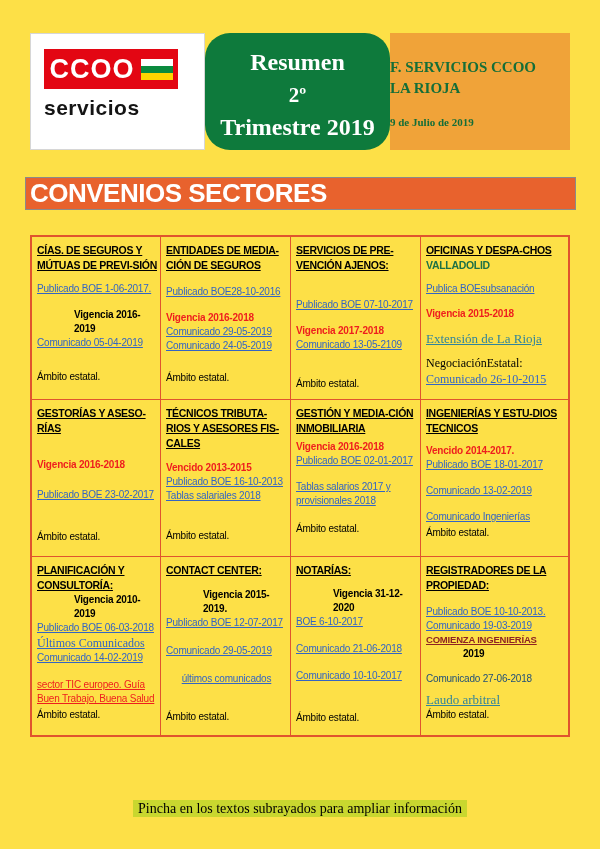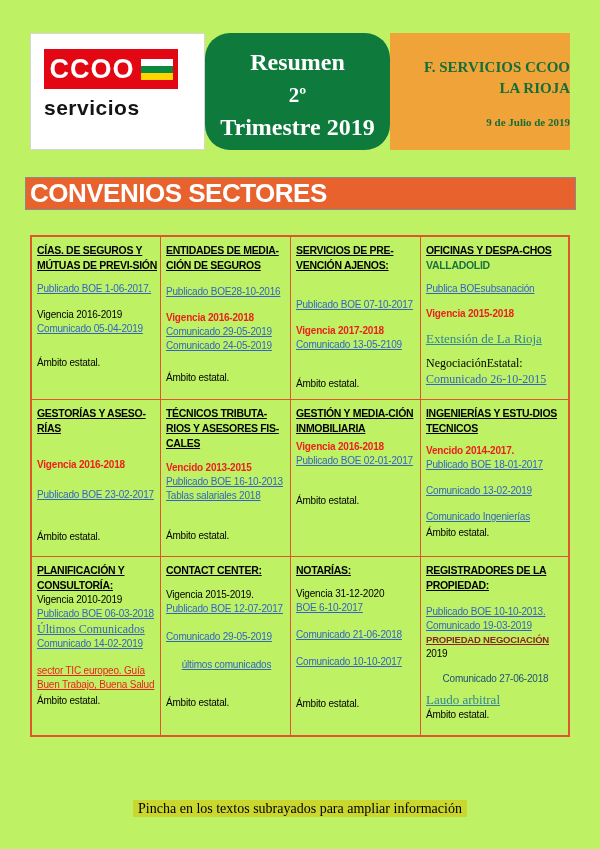--- a/index.html
+++ b/index.html
@@ -1,37 +1,37 @@
 <!DOCTYPE html>
 <html style="--ccoo-red: #e30613; --header-green: #0e7a3c; --header-orange: #f0a339; --org-green: #156e38; --title-orange: #e8622d; --table-border: #e0542e; --link-blue: #3365c4; --alert-red: #ee1e1e; --green-text: #1e7145; --highlight: #c9d72f;"><head>
 <meta charset="utf-8">
 <style>
   html,body{margin:0;padding:0;background:#fff;}
-  .page{position:relative;width:600px;height:849px;background:#bef264;overflow:hidden;
+  .page{position:relative;width:600px;height:849px;background:#fde047;overflow:hidden;
         font-family:"Liberation Sans",sans-serif;}
 
   
   .header{position:absolute;left:30px;top:33px;width:540px;height:117px;display:flex;}
   .h-white{width:175px;background:#fff;border:1px solid #d6d6d6;box-sizing:border-box;
            padding:15px 0 0 13px;}
   .logo-red{width:134px;height:40px;background:var(--ccoo-red,#e30613);display:flex;
             align-items:center;justify-content:center;gap:6px;}
   .logo-text{color:#fff;font-weight:bold;font-size:27px;letter-spacing:1px;line-height:1;}
   .logo-flag{width:32px;height:26px;display:flex;flex-direction:column;justify-content:center;}
   .logo-flag i{display:block;height:7px;}
   .f-w{background:#ffffff;} .f-g{background:#0b8a3e;} .f-y{background:#ffd400;}
   .logo-sub{font-size:21px;font-weight:bold;color:#141414;margin-top:7px;letter-spacing:.5px;}
 
   .h-green{width:185px;background:var(--header-green,#0e7a3c);color:#fff;text-align:center;
            font-family:"Liberation Serif",serif;font-weight:bold;padding-top:13px;box-sizing:border-box;border-radius:25px;}
   .h-green .rl1,.h-green .rl3{font-size:24px;line-height:33px;}
   .h-green .rl2{font-size:21px;line-height:32px;}
 
   .h-orange{flex:1;background:var(--header-orange,#f0a339);color:var(--org-green,#156e38);
-            text-align:right;font-family:"Liberation Serif",serif;font-weight:bold;
+            text-align:left;font-family:"Liberation Serif",serif;font-weight:bold;
             padding-top:24px;box-sizing:border-box;}
   .org1,.org2{font-size:15px;line-height:21px;}
   .hdate{font-size:11px;margin-top:17px;}
 
   
   .title-bar{position:absolute;left:25px;top:177px;width:551px;height:33px;box-sizing:border-box;
              background:var(--title-orange,#e8622d);border:1px solid #8a8a8a;color:#fff;
              font-weight:bold;font-size:26px;line-height:30px;padding-left:4px;letter-spacing:-.5px;}
 
   
@@ -47,22 +47,22 @@
   .trow:last-child .tcell{border-bottom:none;}
 
   .line{margin:0;}
   .l-head,.l-headline{font-weight:bold;font-size:10.5px;line-height:15px;letter-spacing:-.3px;}
   .l-head{text-decoration:underline;}
   .s-head{text-decoration:underline;}
   .s-green{display:inline-block;text-decoration:none;color:var(--green-text,#1e7145);}
   .l-link,.s-link{color:var(--link-blue,#3365c4);text-decoration:underline;}
   .s-plain{display:inline-block;text-decoration:none;}
   .l-red{color:var(--alert-red,#ee1e1e);font-weight:bold;}
-  .l-bold,.s-bold{font-weight:normal;color:#000;}
-  .l-navy{color:#1f4e79;text-align:center;}
+  .l-bold,.s-bold{font-weight:bold;color:#000;margin-left:37px;}
+  .l-navy{color:#1f4e79;}
   .l-slink{font-family:"Liberation Serif",serif;color:#31849b;text-decoration:underline;
            font-size:13px;line-height:17px;letter-spacing:0;}
   .l-sblue{font-family:"Liberation Serif",serif;color:var(--link-blue,#3365c4);
            text-decoration:underline;font-size:12px;line-height:16px;letter-spacing:0;}
   .l-splain{font-family:"Liberation Serif",serif;font-size:12px;line-height:15px;letter-spacing:0;}
   .l-rlink{color:var(--alert-red,#ee1e1e);text-decoration:underline;}
   .s-dred{color:#8e2323;font-weight:bold;text-decoration:underline;font-size:9.5px;}
   .l-center{text-align:center;}
 
   
@@ -165,20 +165,21 @@
           <div class="line l-link">Tablas salariales 2018</div>
           <div class="spacer" style="height: 26px;"></div>
           <div class="line l-plain">Ámbito estatal.</div>
         </div>
         <div class="tcell">
           <div class="line l-head">GESTIÓN Y MEDIA-CIÓN INMOBILIARIA</div>
           <div class="spacer" style="height: 4px;"></div>
           <div class="line l-red">Vigencia 2016-2018</div>
           <div class="line l-link">Publicado BOE 02-01-2017</div>
           <div class="spacer" style="height: 12px;"></div>
+          <div class="line l-link">Tablas salarios 2017 y provisionales 2018</div>
           <div class="spacer" style="height: 14px;"></div>
           <div class="line l-plain">Ámbito estatal.</div>
         </div>
         <div class="tcell">
           <div class="line l-head">INGENIERÍAS Y ESTU-DIOS TECNICOS</div>
           <div class="spacer" style="height: 8px;"></div>
           <div class="line l-red">Vencido 2014-2017.</div>
           <div class="line l-link">Publicado BOE 18-01-2017</div>
           <div class="spacer" style="height: 12px;"></div>
           <div class="line l-link">Comunicado 13-02-2019</div>
@@ -222,21 +223,21 @@
           <div class="spacer" style="height: 13px;"></div>
           <div class="line l-link">Comunicado 10-10-2017</div>
           <div class="spacer" style="height: 28px;"></div>
           <div class="line l-plain">Ámbito estatal.</div>
         </div>
         <div class="tcell">
           <div class="line l-head">REGISTRADORES DE LA PROPIEDAD:</div>
           <div class="spacer" style="height: 12px;"></div>
           <div class="line l-link">Publicado BOE 10-10-2013.</div>
           <div class="line l-link">Comunicado 19-03-2019</div>
-          <div class="line l-plain"><span class="s-dred">PROPIEDAD NEGOCIACIÓN</span><span class="s-bold"> 2019</span></div>
+          <div class="line l-plain"><span class="s-dred">COMIENZA INGENIERÍAS</span><span class="s-bold"> 2019</span></div>
           <div class="spacer" style="height: 11px;"></div>
           <div class="line l-navy">Comunicado 27-06-2018</div>
           <div class="spacer" style="height: 5px;"></div>
           <div class="line l-slink">Laudo arbitral</div>
           <div class="line l-plain">Ámbito estatal.</div>
         </div>
       </div>
     </div>
 
   <div class="footer">

